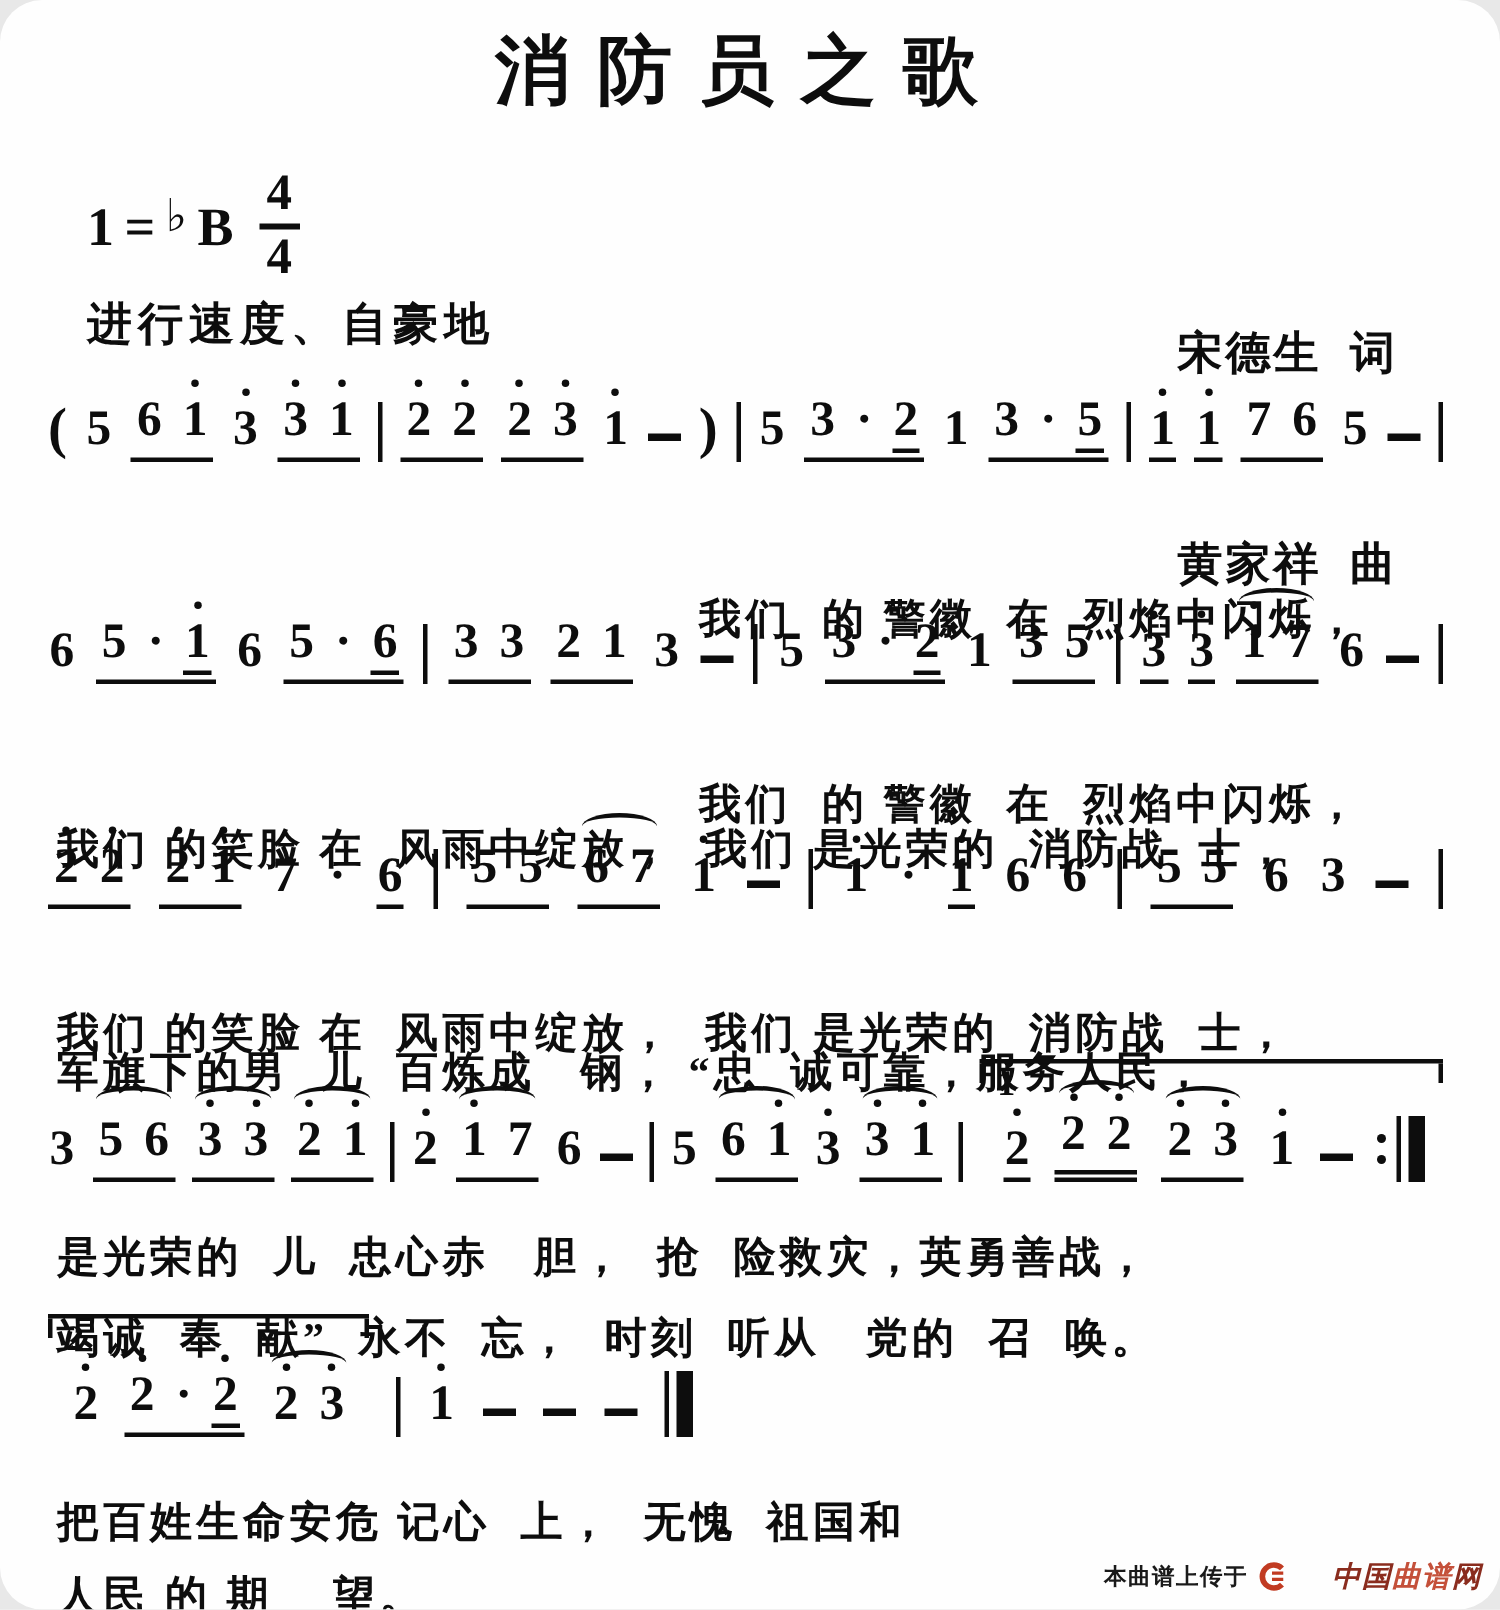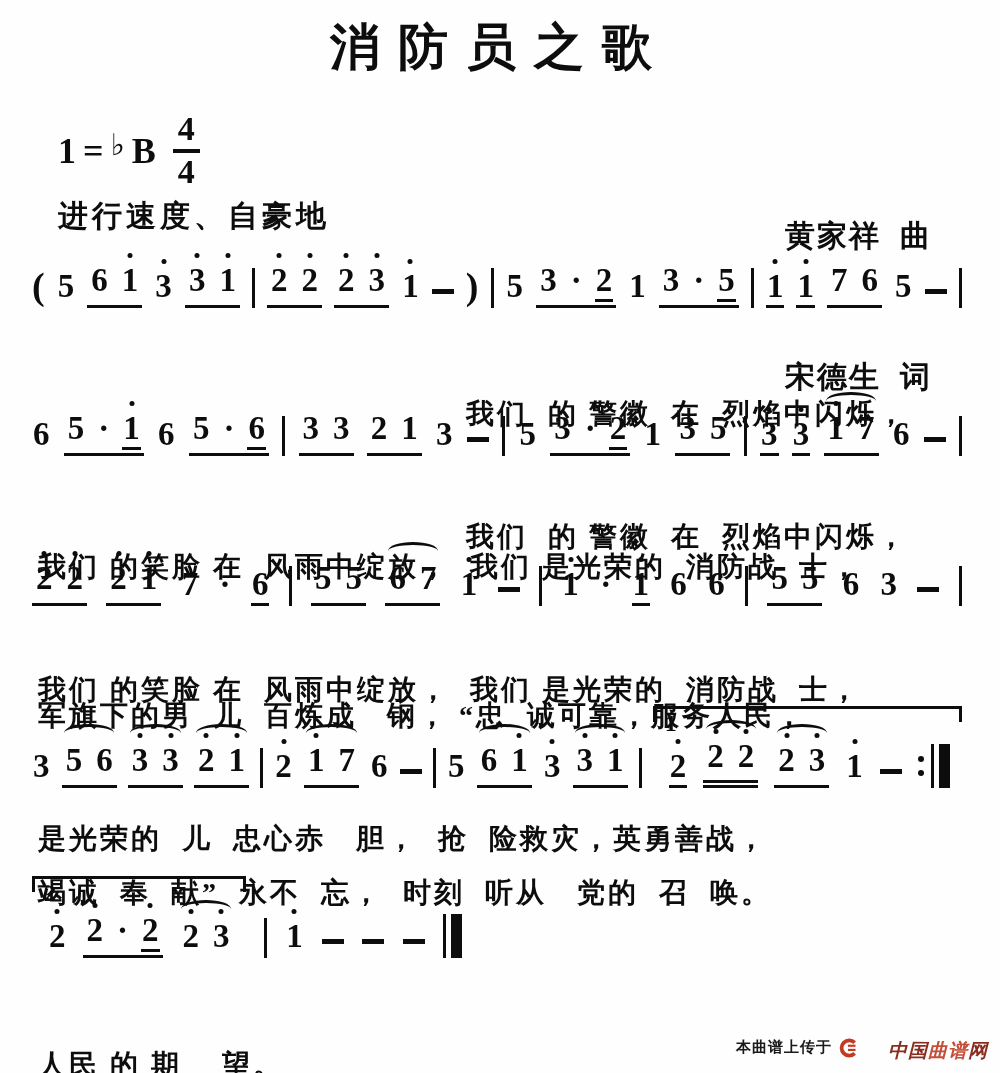--- a/index.html
+++ b/index.html
@@ -1,19 +1,20 @@
 <!DOCTYPE html>
 <html><head>
 <meta charset="utf-8">
 <style>
   html,body{margin:0;padding:0;background:#e8e8e8;}
   .sheet{
     position:relative;width:1000px;height:1073px;margin:0 auto;
     background:#fefefe;color:#0d0d0d;overflow:hidden;
     font-family:"Liberation Serif","DejaVu Serif",serif;
+    border-radius:28px;
   }
   
   .title{
     position:absolute;top:14px;left:0;right:0;text-align:center;
     font-size:50px;font-weight:900;letter-spacing:18px;
   }
   .keyrow{position:absolute;top:112px;left:58px;display:flex;align-items:center;gap:7px;
     font-size:36px;font-weight:700;}
   .flat{font-size:30px;position:relative;top:-6px;font-family:"DejaVu Sans",sans-serif;}
   .meter{display:inline-flex;flex-direction:column;align-items:center;margin-left:10px;
@@ -53,21 +54,21 @@
     height:82px;box-sizing:border-box;border-top:3px solid #0d0d0d;
     padding:16px 12px 0 16px;}
   .volta::before,.volta::after{content:'';position:absolute;top:0;width:3px;height:13px;background:#0d0d0d;}
   .volta::before{left:0;}
   .volta::after{right:0;}
   .vnum{position:absolute;top:2px;left:12px;font-size:24px;font-weight:700;line-height:1;}
   
   .lyr{position:absolute;font-size:28px;font-weight:600;letter-spacing:3px;
     line-height:41px;white-space:pre;}
   
-  .footer{position:absolute;right:12px;top:1038px;display:flex;gap:6px;}
+  .footer{position:absolute;right:12px;top:1038px;display:flex;align-items:center;gap:6px;}
   .footer .pre{font-size:15px;font-weight:700;color:#1a1a1a;letter-spacing:1px;}
   .sitename{font-size:19px;font-weight:900;letter-spacing:1px;font-style:italic;margin-left:24px;}
   .site-a{color:#8a2c1e;}
   .site-b{color:#c4503a;}
 </style>
 </head>
 <body>
 
 <div class="sheet">
 
@@ -78,22 +79,22 @@
     <span>=</span>
     <span class="flat">♭</span>
     <span>B</span>
     <span class="meter">
       <span class="num">4</span>
       <span class="den">4</span>
     </span>
   </div>
 
   <div class="credits">
+    <div>宋德生  词</div>
     <div>黄家祥  曲</div>
-    <div>宋德生  词</div>
   </div>
 
   <div class="tempo">进行速度、自豪地</div>
 
   <div class="mline l1" style="top:250px">
       <span class="paren">(</span>
       <span class="n">5</span>
       <span class="grp gu1">
         <span class="n">6</span>
         <span class="n hi">1</span>
@@ -292,20 +293,21 @@
             <span class="d"></span>
             <span class="d"></span>
           </span>
           <span class="thin"></span>
           <span class="thick"></span>
         </span>
       </span>
     </div>
   <div class="lyr" style="left:38px;top:790px">
     <div>竭诚  奉  献”  永不  忘，  时刻  听从   党的  召  唤。</div>
+    <div>把百姓生命安危 记心  上，  无愧  祖国和</div>
   </div>
 
   <div class="mline l5" style="top:872px">
       <span class="volta">
         <span class="vnum">2</span>
         <span class="n hi">2</span>
         <span class="grp gu1">
           <span class="n hi">2</span>
           <span class="aug">·</span>
           <span class="n hi u1">2</span>

